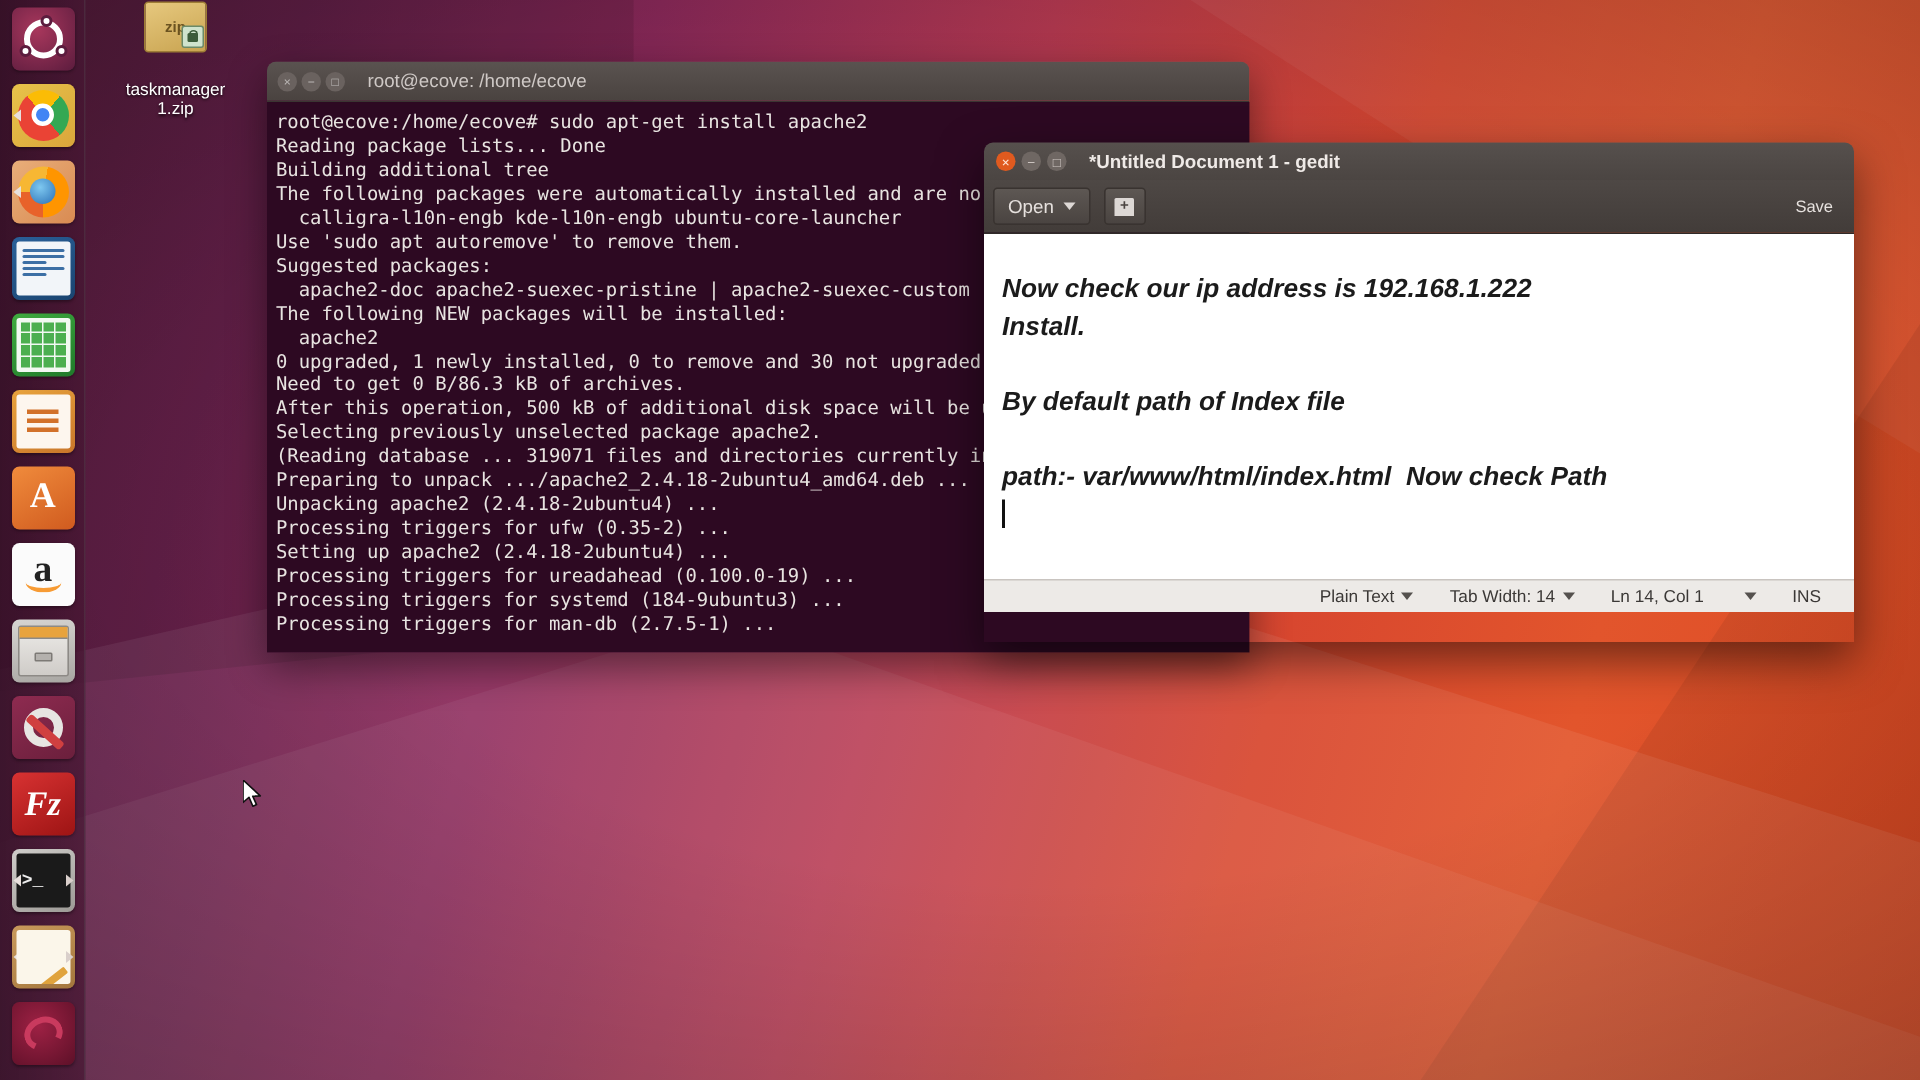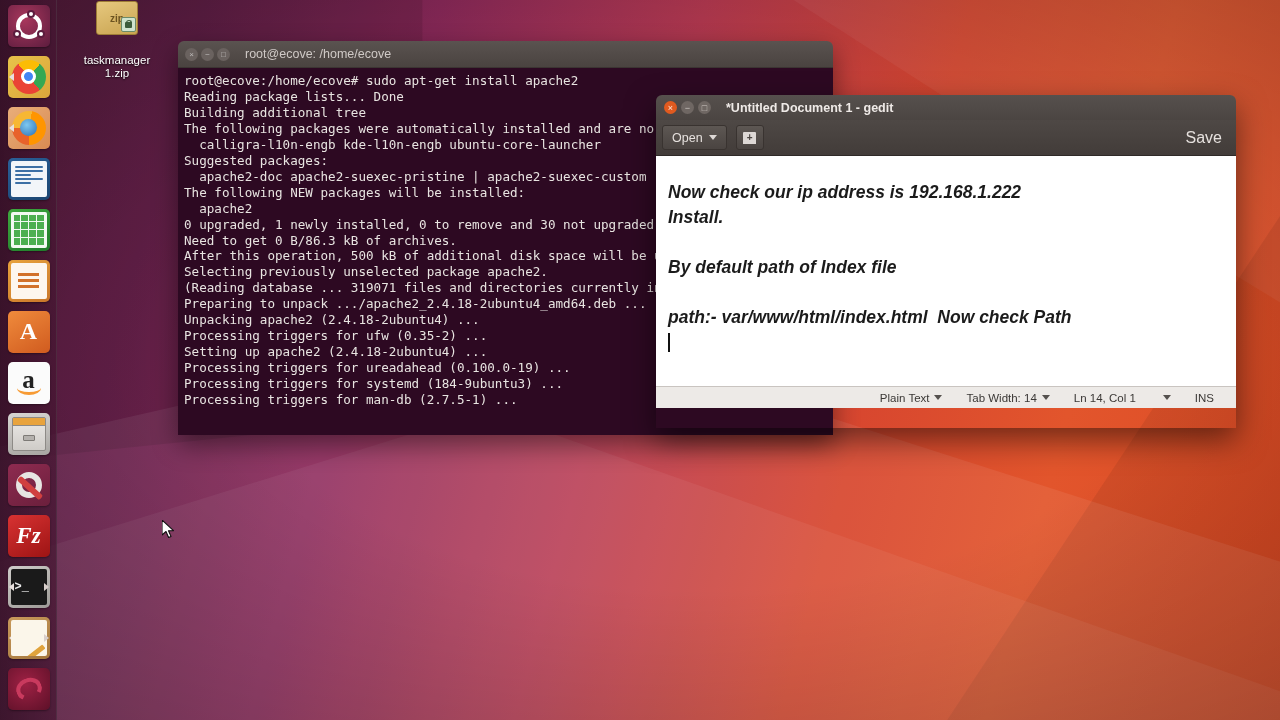--- a/index.html
+++ b/index.html
@@ -281,21 +281,21 @@
     background: linear-gradient(#5d5753,#4a4441);
     border: 1px solid #393330;
     display: flex; align-items: center; justify-content: center;
   }
   .tb-icon-btn .doc {
     width: 13px; height: 12px; background: #ddd8d5; border-radius: 1px 1px 0 0;
     display: flex; align-items: center; justify-content: center;
     color: #4a4441; font-size: 10px; font-weight: bold; line-height: 10px;
   }
   .tb-spacer { flex: 1; }
-  .tb-save { color: #e6e1de; font-size: 16px; padding: 0 8px; }
+  .tb-save { color: #e6e1de; font-size: 11px; padding: 0 8px; }
 
   #gedit-doc {
     height: 230px; background: #ffffff;
     padding: 24px 8px 0 12px;
     position: relative; overflow: hidden;
   }
   #gedit-doc .dline {
     font-family: "Liberation Sans", sans-serif;
     font-style: italic; font-weight: bold;
     font-size: 17.5px; line-height: 25px;
@@ -354,20 +354,21 @@
       <span class="tbtn inactive">−</span>
       <span class="tbtn inactive">□</span>
       <span id="terminal-title">root@ecove: /home/ecove</span>
     </div>
     <div id="terminal-body">
       <div class="tline">root@ecove:/home/ecove# sudo apt-get install apache2</div>
       <div class="tline">Reading package lists... Done</div>
       <div class="tline">Building additional tree</div>
       <div class="tline">The following packages were automatically installed and are no longer required:</div>
       <div class="tline">  calligra-l10n-engb kde-l10n-engb ubuntu-core-launcher</div>
+      <div class="tline">Use 'sudo apt autoremove' to remove them.</div>
       <div class="tline">Suggested packages:</div>
       <div class="tline">  apache2-doc apache2-suexec-pristine | apache2-suexec-custom</div>
       <div class="tline">The following NEW packages will be installed:</div>
       <div class="tline">  apache2</div>
       <div class="tline">0 upgraded, 1 newly installed, 0 to remove and 30 not upgraded.</div>
       <div class="tline">Need to get 0 B/86.3 kB of archives.</div>
       <div class="tline">After this operation, 500 kB of additional disk space will be used.</div>
       <div class="tline">Selecting previously unselected package apache2.</div>
       <div class="tline">(Reading database ... 319071 files and directories currently installed.)</div>
       <div class="tline">Preparing to unpack .../apache2_2.4.18-2ubuntu4_amd64.deb ...</div>

